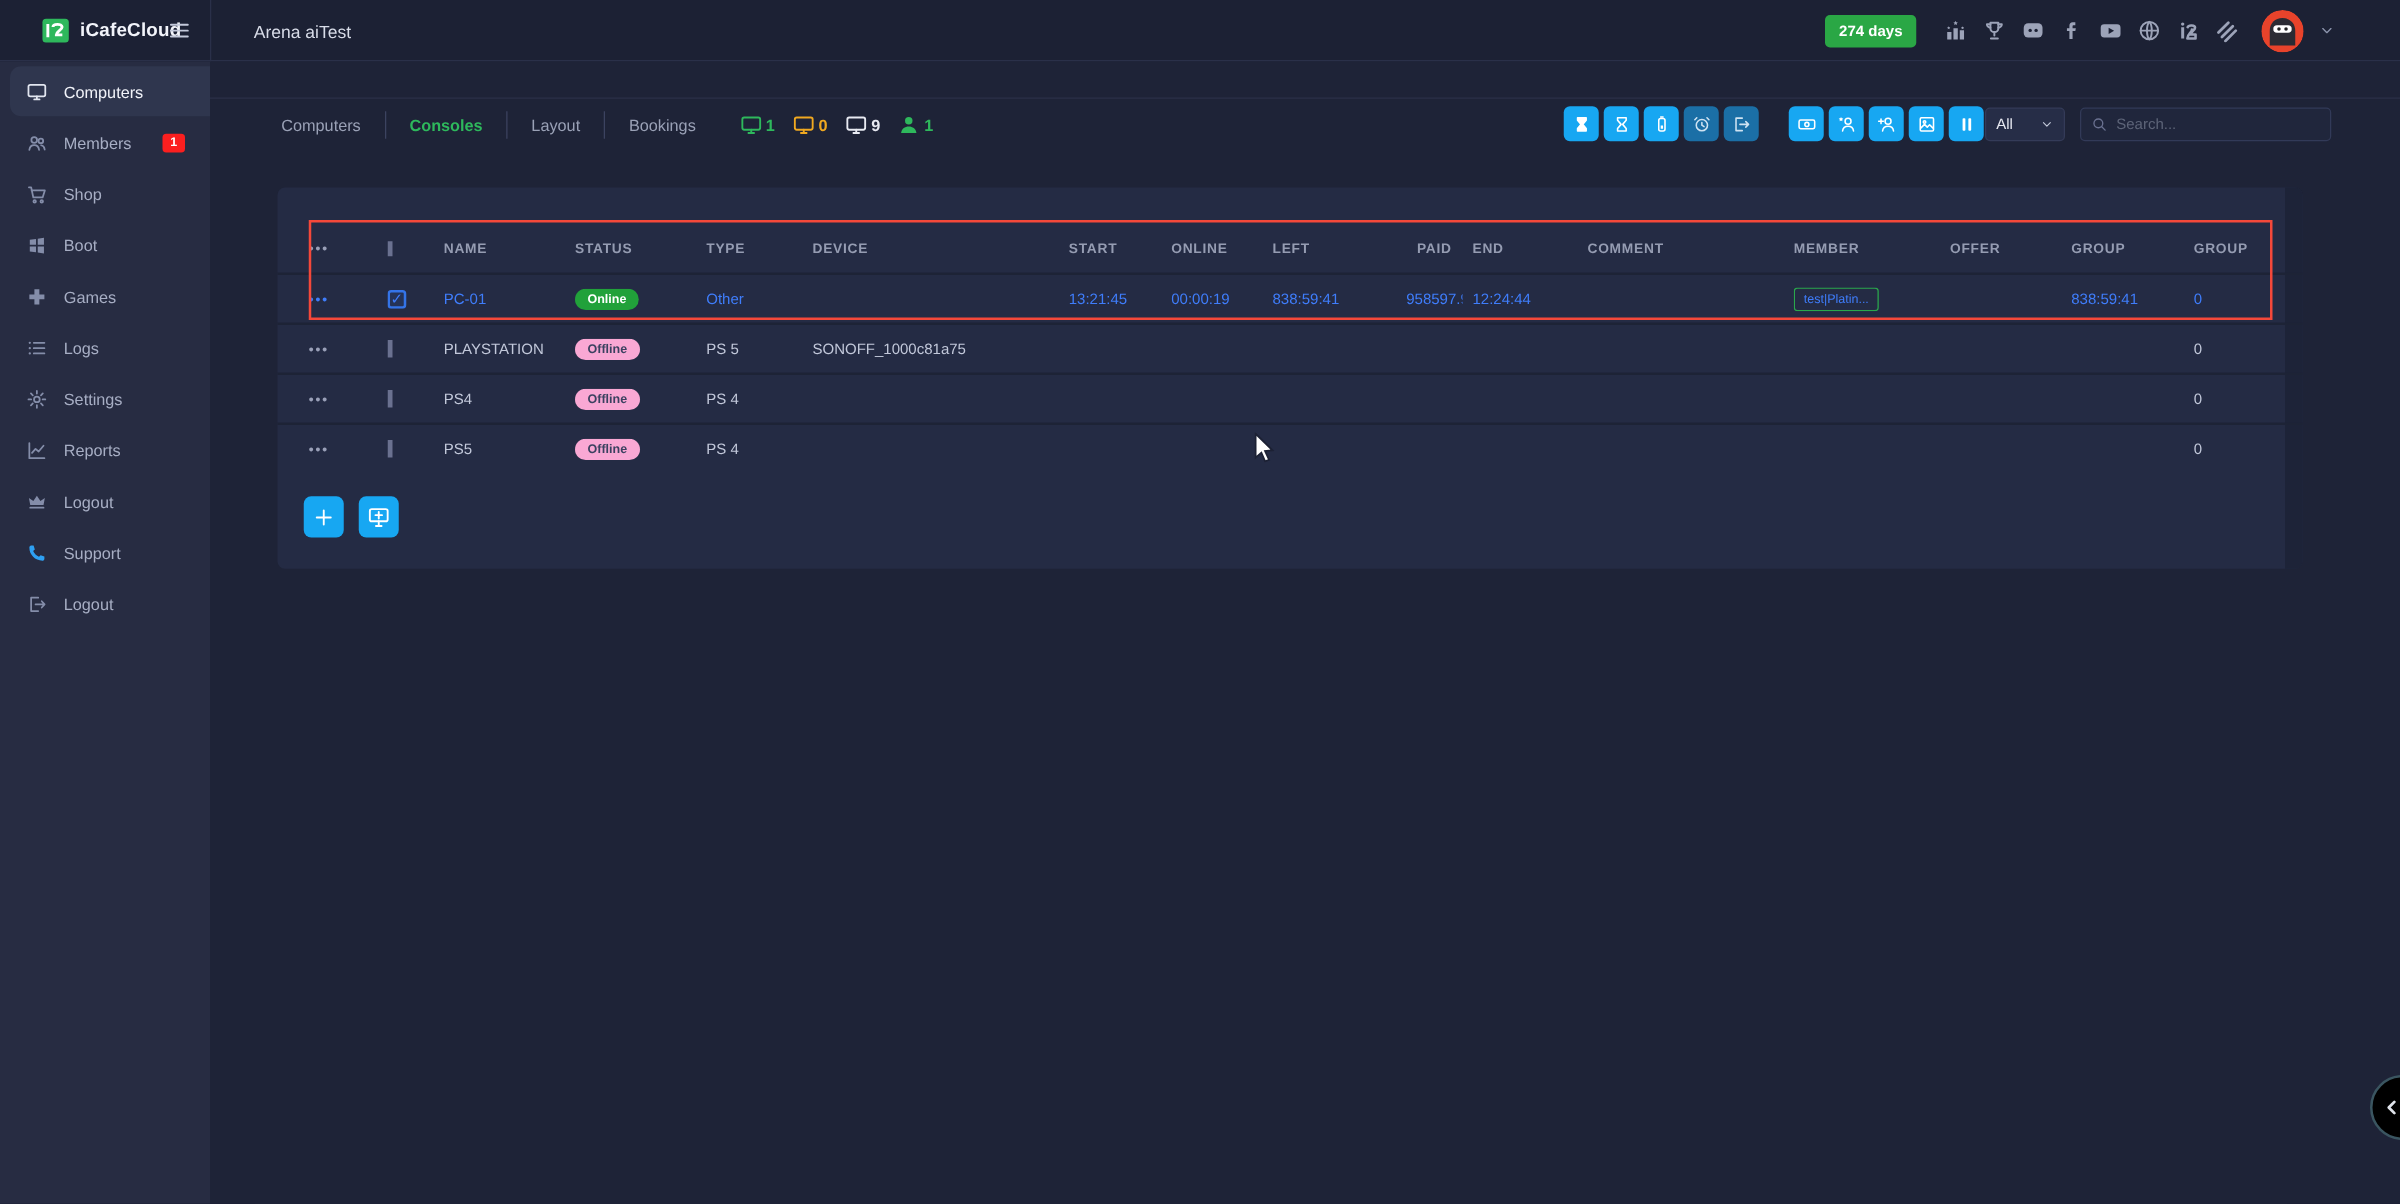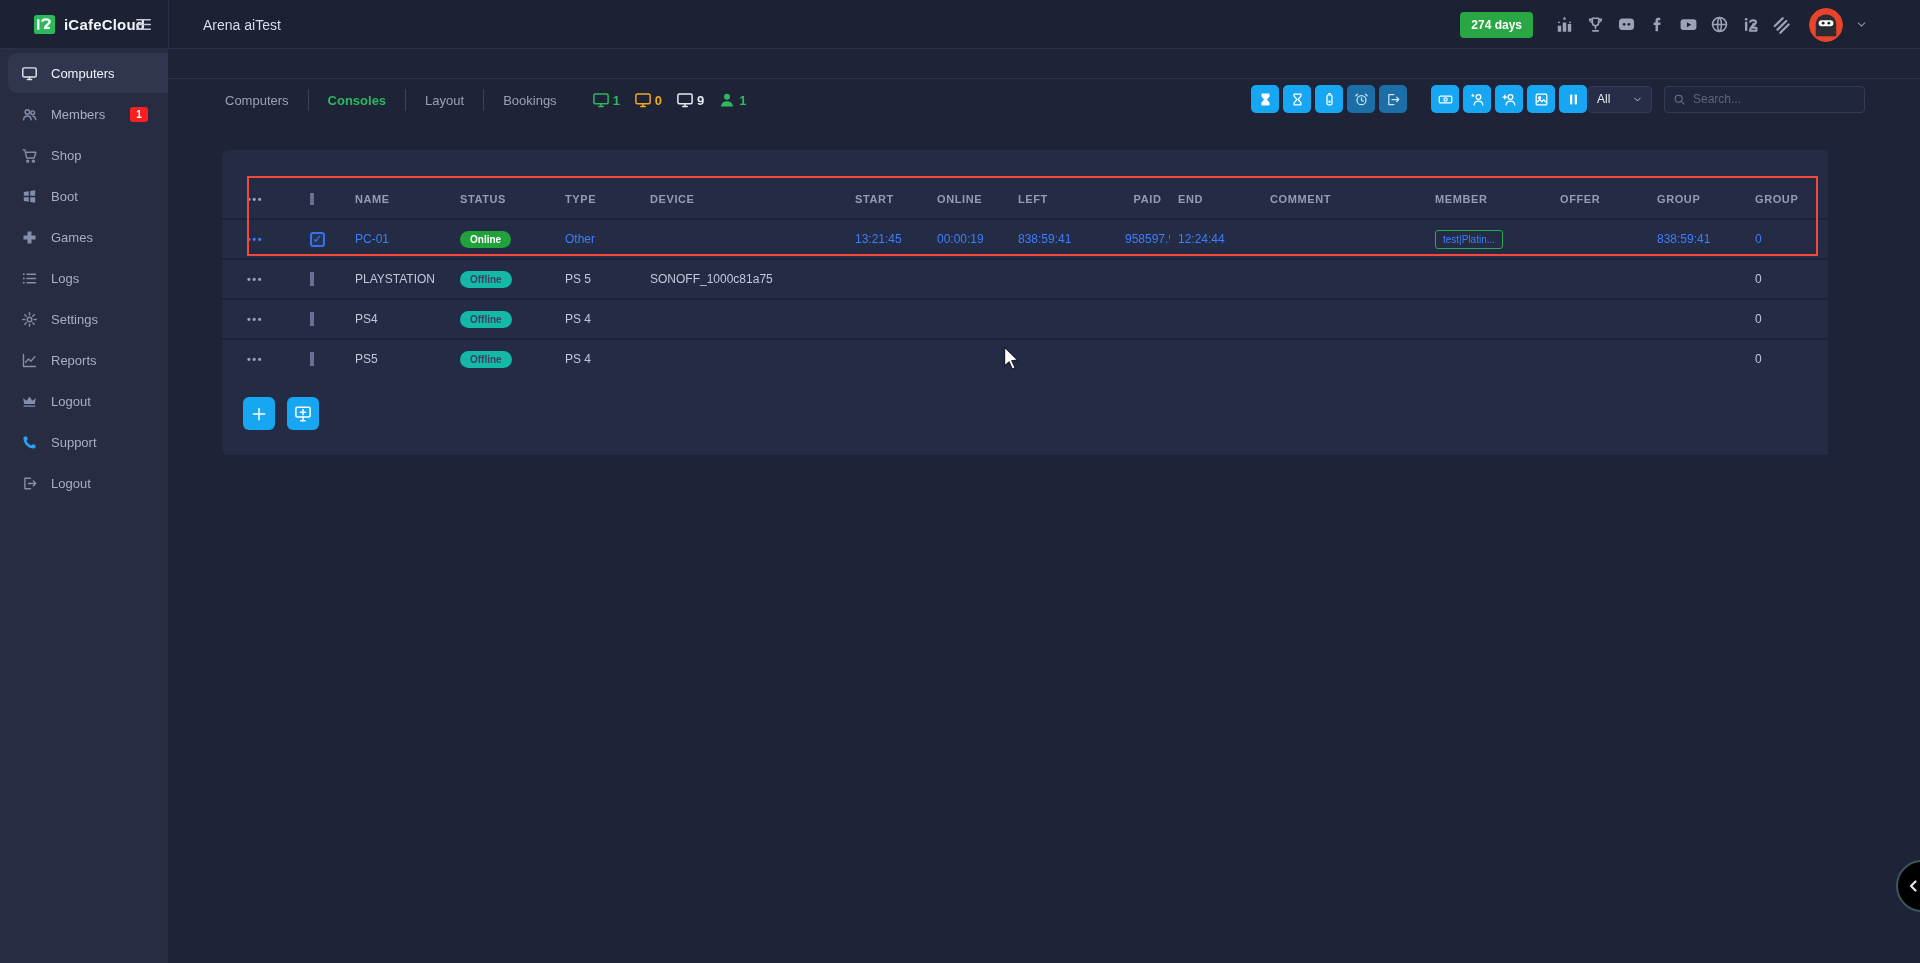--- a/index.html
+++ b/index.html
@@ -91,21 +91,21 @@
   .cell.endpad { padding-left:8px; }
   .row.hl .cell { color:#3f7dfb; }
   .dots { font-size:11px; font-weight:bold; letter-spacing:1.5px; color:#aab0c5; cursor:pointer; }
   .row .dots { color:#9aa0b8; }
   .row.hl .dots { color:#3f7dfb; }
   .cb { width:15px; height:15px; border:2px solid #6a7190; border-radius:3px; cursor:pointer; }
   .cb.checked { border-color:#3474e8; background:rgba(52,116,232,.12); color:#3f7dfb;
     display:flex; align-items:center; justify-content:center; font-size:12px; font-weight:bold; }
   .badge { display:inline-block; font-size:10px; font-weight:bold; padding:3px 10px; border-radius:9px; }
   .b-on { background:#21a13a; color:#fff; }
-  .b-off { background:#14b8a6; color:#3b4160; }
+  .b-off { background:#f9a8d4; color:#3b4160; }
   .member-badge { display:inline-block; border:1px solid #2aa84c; border-radius:3px;
     padding:3px 7px; font-size:10px; color:#3f7dfb; cursor:pointer; }
   .redbox { position:absolute; left:25px; top:26px; width:1571px; height:80px;
     border:2px solid #f4483a; pointer-events:none; z-index:5; }
   .cardbtns { position:absolute; left:21px; top:247px; display:flex; gap:12px; }
   .cbtn { width:32px; height:33px; border-radius:6px; background:#17a7f2; color:#fff;
     display:flex; align-items:center; justify-content:center; cursor:pointer; }
   .cbtn .ico { width:18px; height:18px; }
 
   

